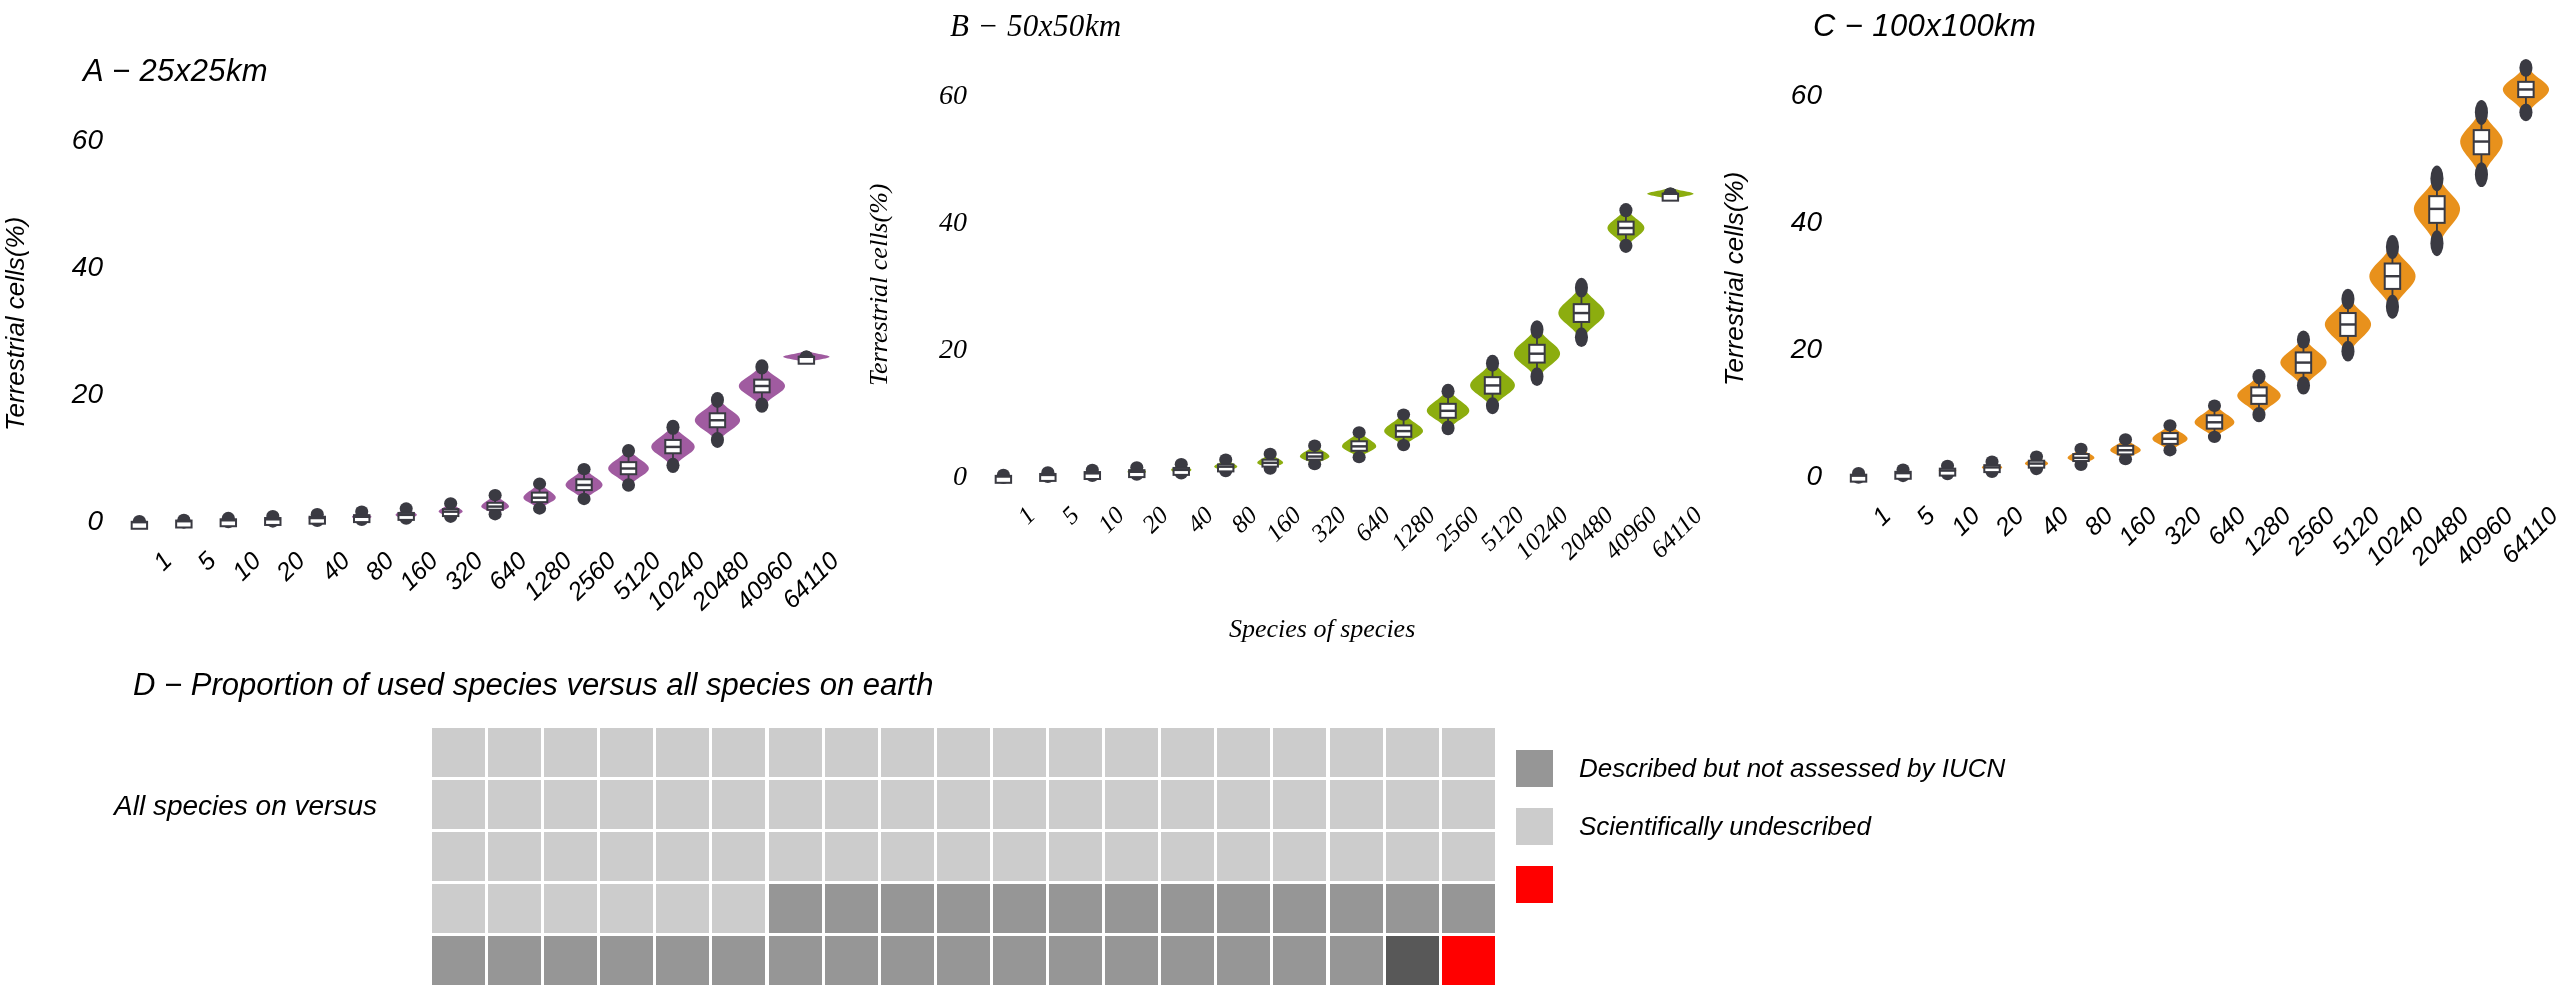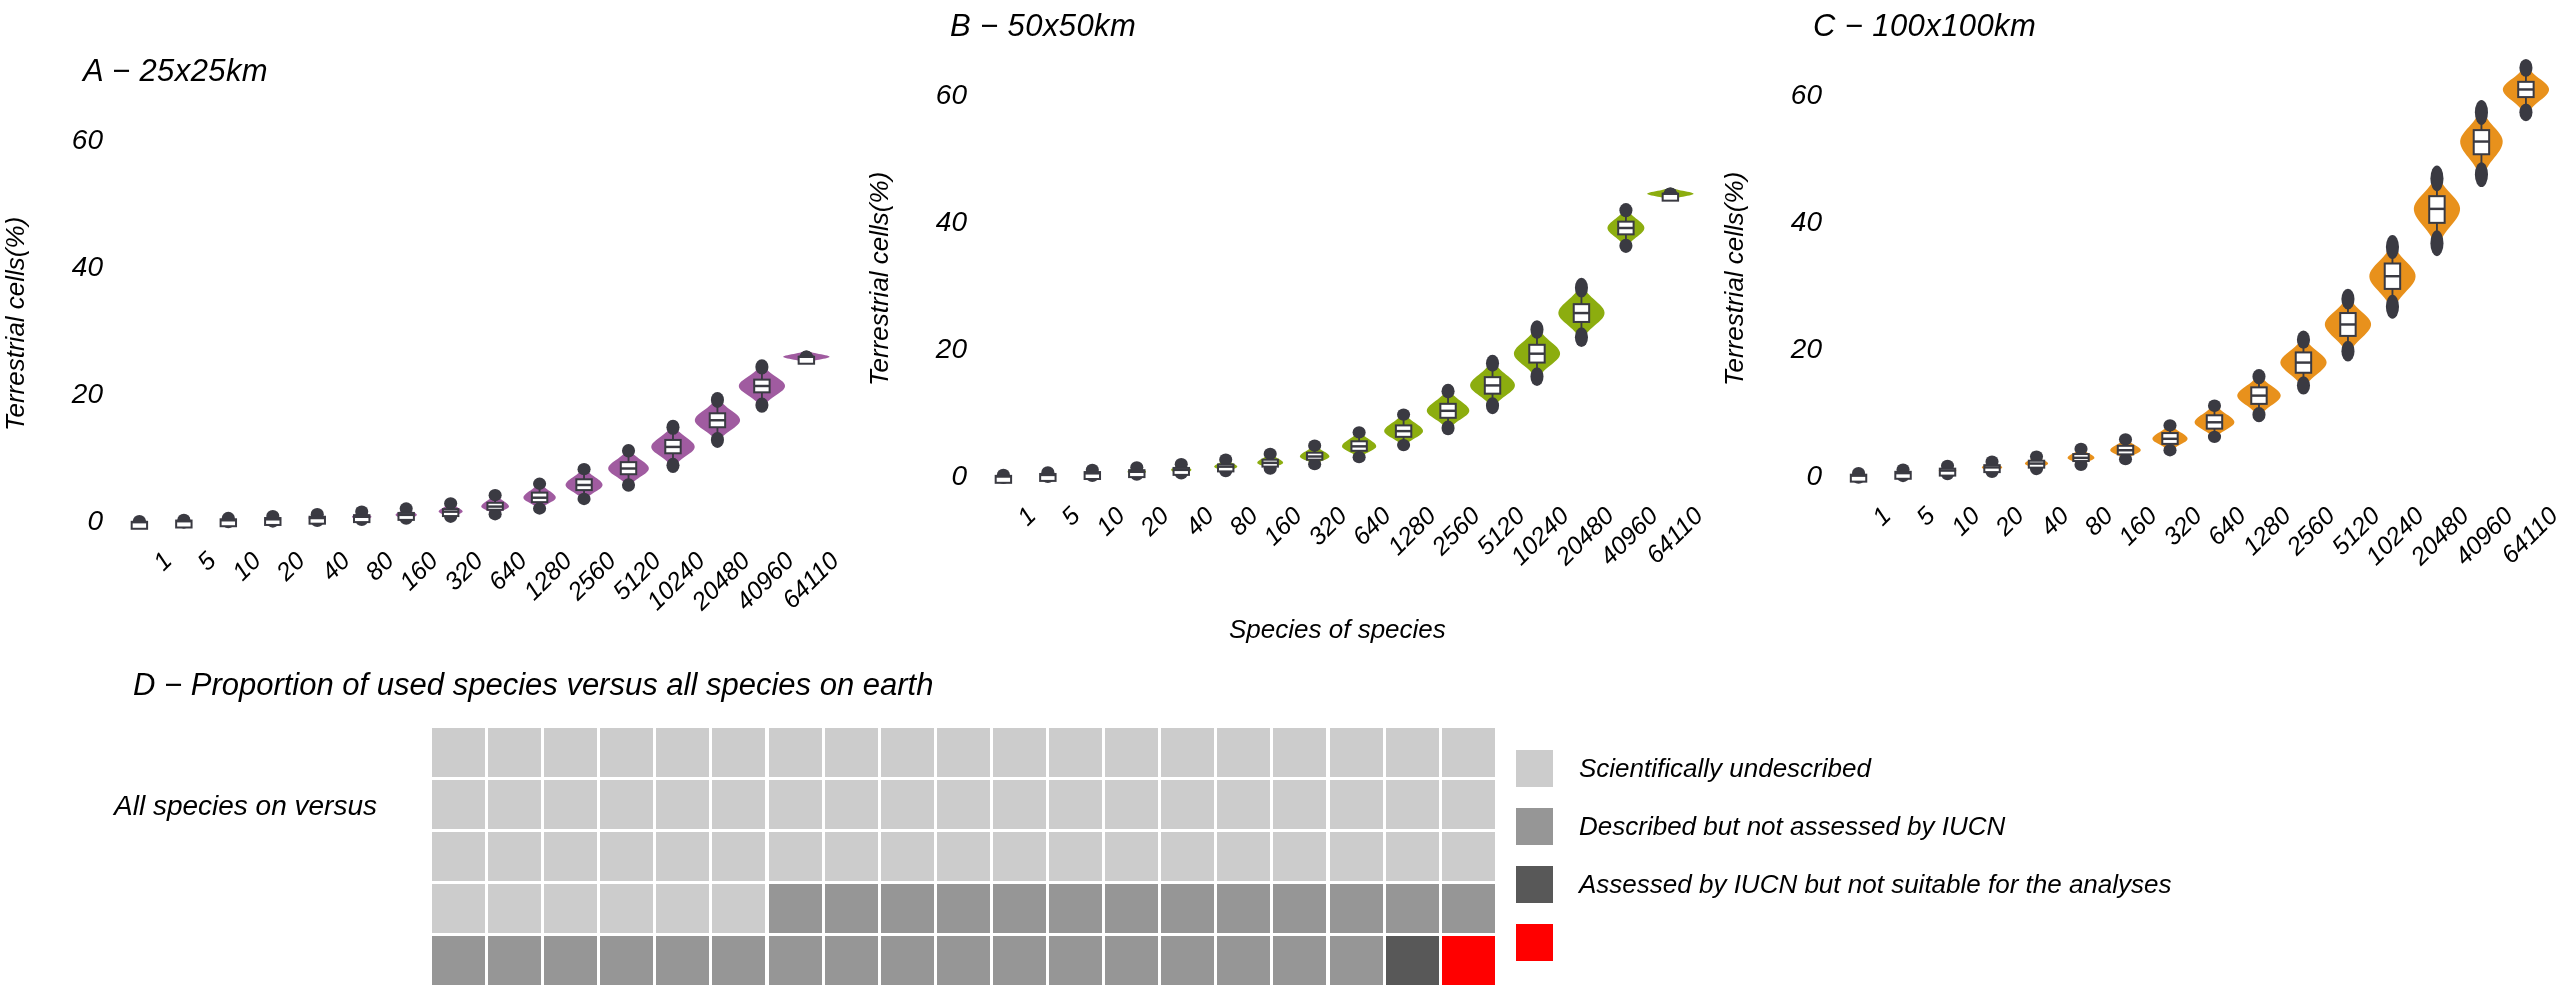--- a/index.html
+++ b/index.html
@@ -1,20 +1,20 @@
 <!DOCTYPE html>
 <html style="font-size:12.3px"><head>
 <meta charset="utf-8">
 <style>
   html,body{margin:0;padding:0;background:#ffffff;}
   body{width:2576px;height:992px;position:relative;overflow:hidden;
        font-family:"Liberation Sans","DejaVu Sans",sans-serif;color:#000;}
   .panel{position:absolute;top:0;height:671px;}
   #panel-a{left:0;width:871px;margin-top:45px;}
-  #panel-b{left:864px;width:871px;}
+  #panel-b{left:864px;width:871px;font-family:Liberation Serif, serif;}
   #panel-c{left:1719px;width:857px;}
   .panel-title{position:absolute;top:7.7px;font-style:italic;font-size:31px;
                white-space:nowrap;letter-spacing:0.4px;}
   #panel-a .panel-title{left:83px;}
   #panel-b .panel-title{left:86px;}
   #panel-c .panel-title{left:94px;}
   .plot-svg{position:absolute;left:0;top:0;}
   .ytick{position:absolute;font-style:italic;font-size:28px;text-align:right;
          width:69px;}
   .yaxis-label{position:absolute;font-style:italic;font-size:26px;
@@ -606,29 +606,25 @@
       <div class="wcell" style="background: rgb(150, 150, 150);"></div>
       <div class="wcell" style="background: rgb(150, 150, 150);"></div>
       <div class="wcell" style="background: rgb(150, 150, 150);"></div>
       <div class="wcell" style="background: rgb(150, 150, 150);"></div>
       <div class="wcell" style="background: rgb(150, 150, 150);"></div>
       <div class="wcell" style="background: rgb(88, 88, 88);"></div>
       <div class="wcell" style="background: rgb(255, 0, 0);"></div>
     </div>
   <div class="legend" id="waffle-legend">
       <div class="leg-row">
-        <div class="leg-swatch" style="background: rgb(204, 204, 204);"></div>
-        <div class="leg-text">Scientifically undescribed</div>
-      </div>
-      <div class="leg-row">
         <div class="leg-swatch" style="background: rgb(150, 150, 150);"></div>
         <div class="leg-text">Described but not assessed by IUCN</div>
       </div>
       <div class="leg-row">
-        <div class="leg-swatch" style="background: rgb(88, 88, 88);"></div>
-        <div class="leg-text">Assessed by IUCN but not suitable for the analyses</div>
+        <div class="leg-swatch" style="background: rgb(204, 204, 204);"></div>
+        <div class="leg-text">Scientifically undescribed</div>
       </div>
       <div class="leg-row">
         <div class="leg-swatch" style="background: rgb(255, 0, 0);"></div>
       </div>
     </div>
 </div>
 
 
 </body></html>

